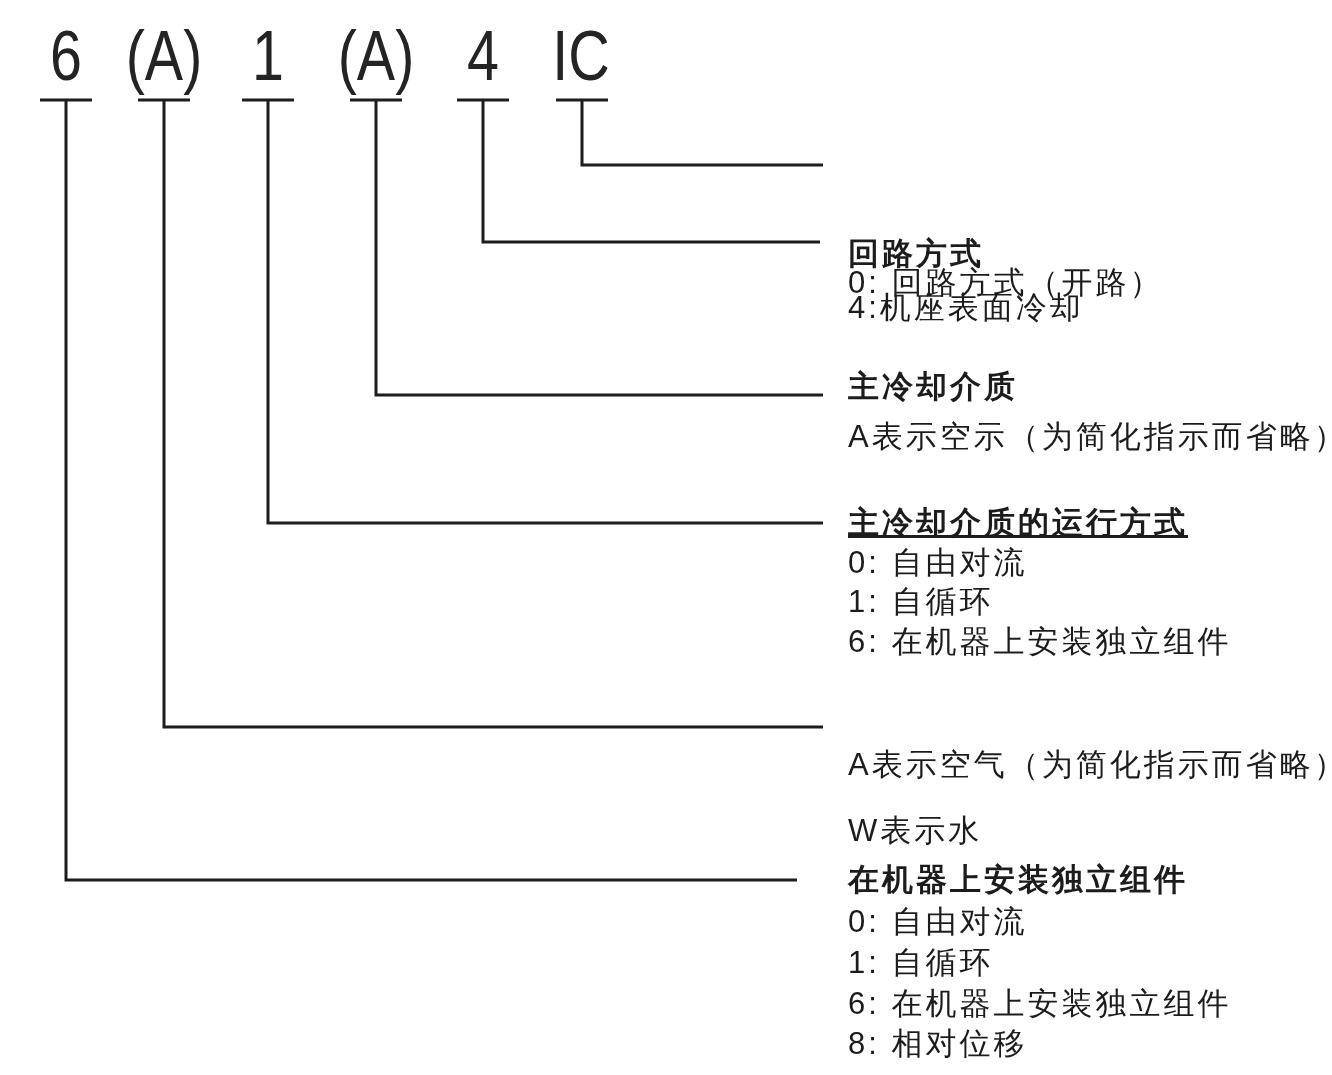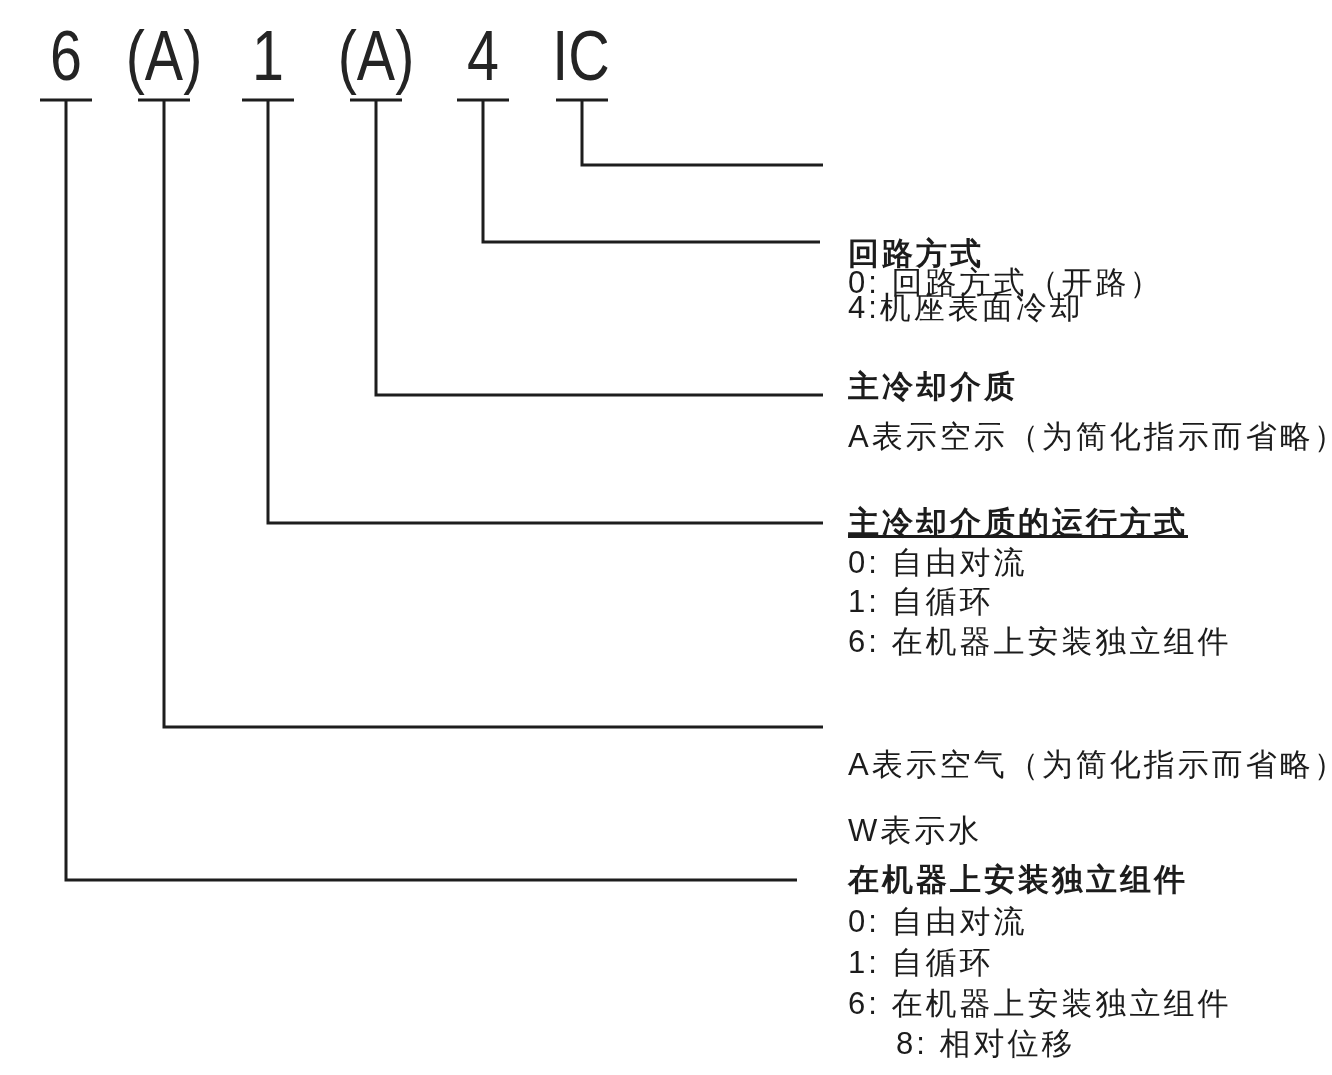--- a/index.html
+++ b/index.html
@@ -64,15 +64,15 @@
   <div class="label" style="top:582px;">1: 自循环</div>
   <div class="label" style="top:622px;">6: 在机器上安装独立组件</div>
 
   <div class="label" style="top:745px;">A表示空气（为简化指示而省略）</div>
   <div class="label" style="top:783px;margin-top:28px;">W表示水</div>
 
   <div class="label heading" style="top:860px;">在机器上安装独立组件</div>
   <div class="label" style="top:902px;">0: 自由对流</div>
   <div class="label" style="top:943px;">1: 自循环</div>
   <div class="label" style="top:984px;">6: 在机器上安装独立组件</div>
-  <div class="label" style="top:1024px;margin-left:48px;">8: 相对位移</div>
+  <div class="label" style="top:1024px;">8: 相对位移</div>
 
 </div>
 
 </body></html>

